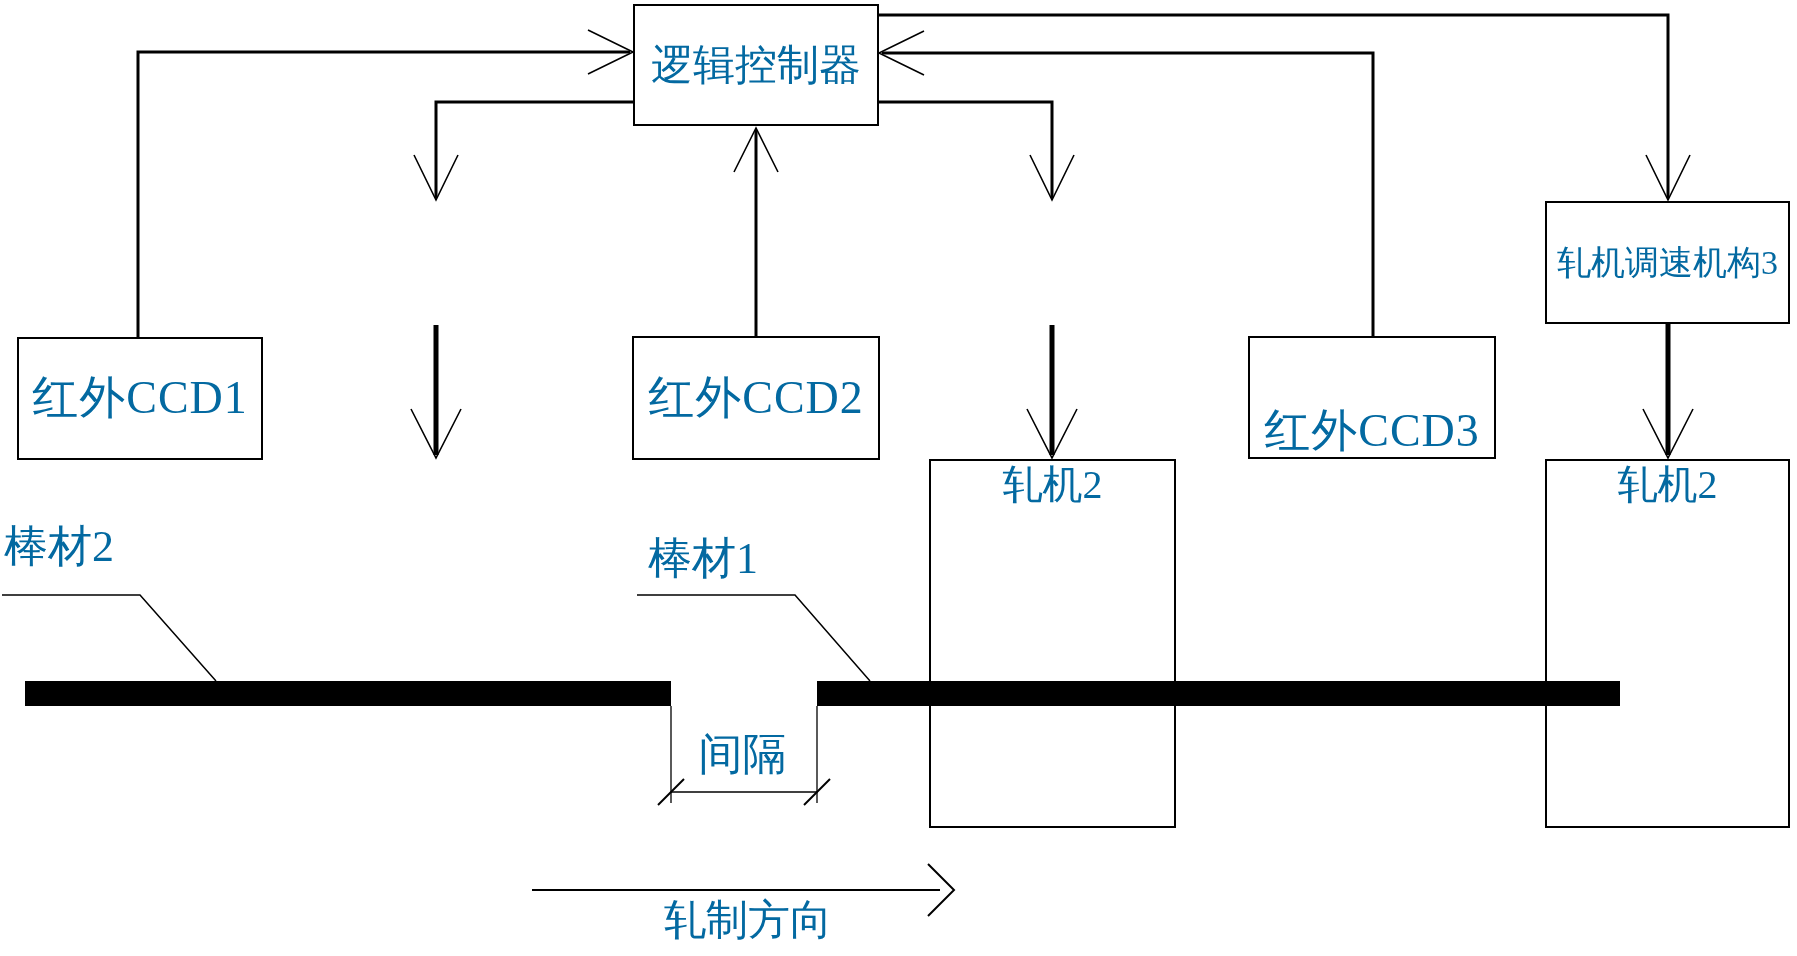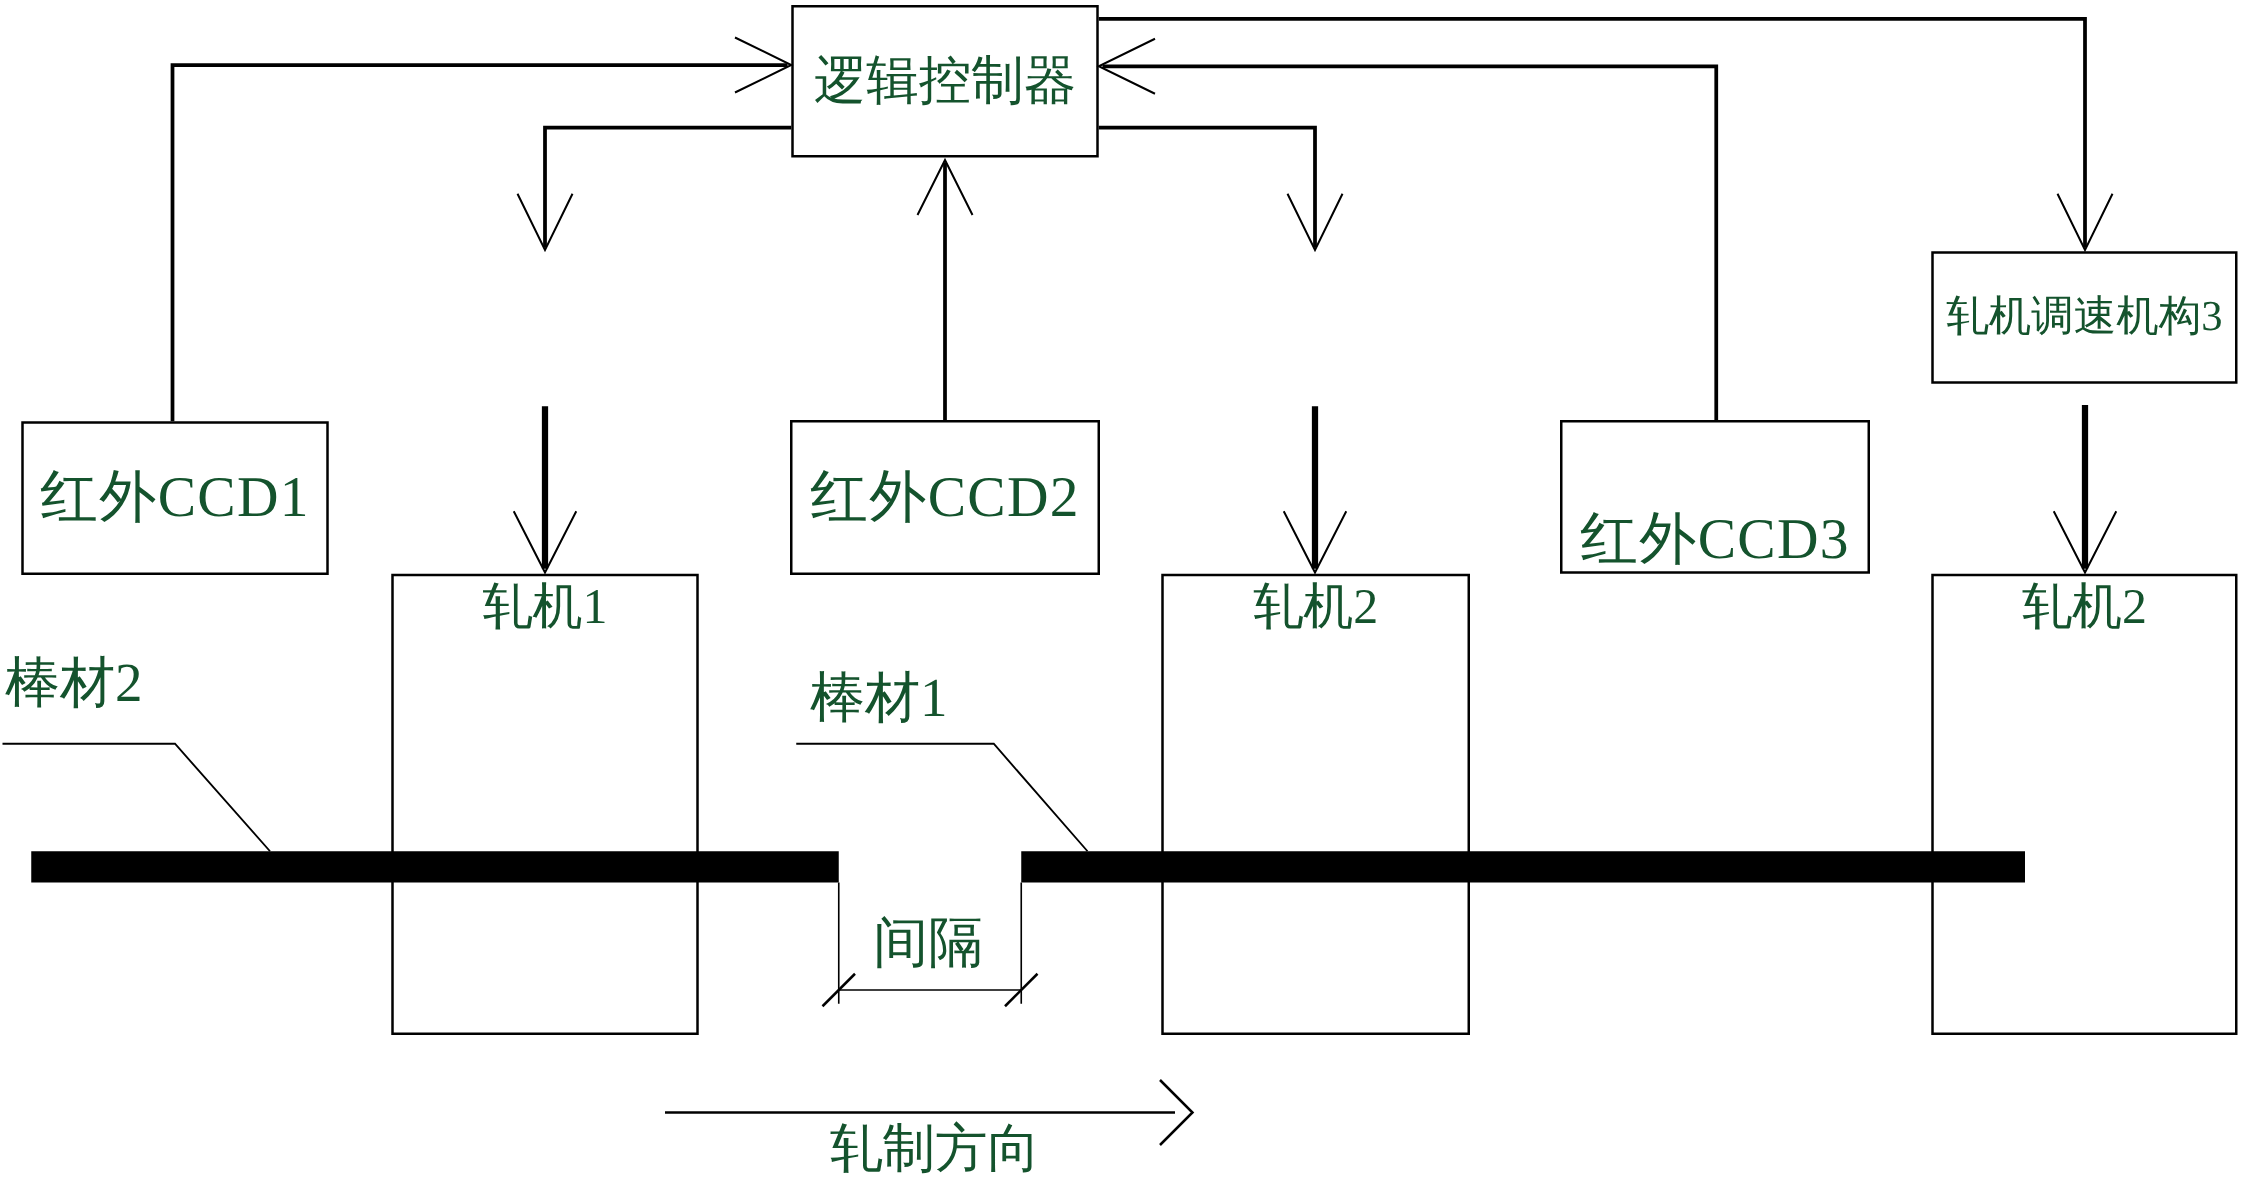--- a/index.html
+++ b/index.html
@@ -1,21 +1,21 @@
 <!DOCTYPE html>
 <html><head>
 <meta charset="utf-8">
 <style>
   html,body{margin:0;padding:0;background:#ffffff;}
   #canvas{
     position:relative;
     width:1797px;height:956px;
     background:#ffffff;
     font-family:"Liberation Serif","DejaVu Serif",serif;
-    color:#14532d;
+    color:#0369a1;
     overflow:hidden;
   }
   .box{
     position:absolute;
     background:#ffffff;
     border:2px solid #000;
     box-sizing:border-box;
     display:flex;
     align-items:center;
     justify-content:center;
@@ -51,37 +51,34 @@
 </style>
 </head>
 <body>
 
 <div id="canvas">
 
   <div class="box" style="left:633px;top:4px;width:246px;height:122px;">
     <span class="lbl lbl-lg">逻辑控制器</span>
   </div>
 
-  <div class="box" style="left:1545px;top:201px;width:245px;height:106px;">
+  <div class="box" style="left:1545px;top:201px;width:245px;height:123px;">
     <span class="lbl lbl-md">轧机调速机构3</span>
   </div>
 
   <div class="box" style="left:17px;top:337px;width:246px;height:123px;">
     <span class="lbl lbl-ccd">红外CCD1</span>
   </div>
   <div class="box" style="left:632px;top:336px;width:248px;height:124px;">
     <span class="lbl lbl-ccd">红外CCD2</span>
   </div>
   <div class="box" style="left:1248px;top:336px;width:248px;height:123px;align-items:flex-end;">
     <span class="lbl lbl-ccd">红外CCD3</span>
   </div>
 
-  <div class="box tall" style="left:313px;top:459px;width:246px;height:369px;">
-    <span class="lbl lbl-mill">轧机1</span>
-  </div>
   <div class="box tall" style="left:929px;top:459px;width:247px;height:369px;">
     <span class="lbl lbl-mill">轧机2</span>
   </div>
   <div class="box tall" style="left:1545px;top:459px;width:245px;height:369px;">
     <span class="lbl lbl-mill">轧机2</span>
   </div>
 
   <svg id="wires" width="1797" height="956" viewBox="0 0 1797 956">
     <g stroke="#000000" fill="none">
 

